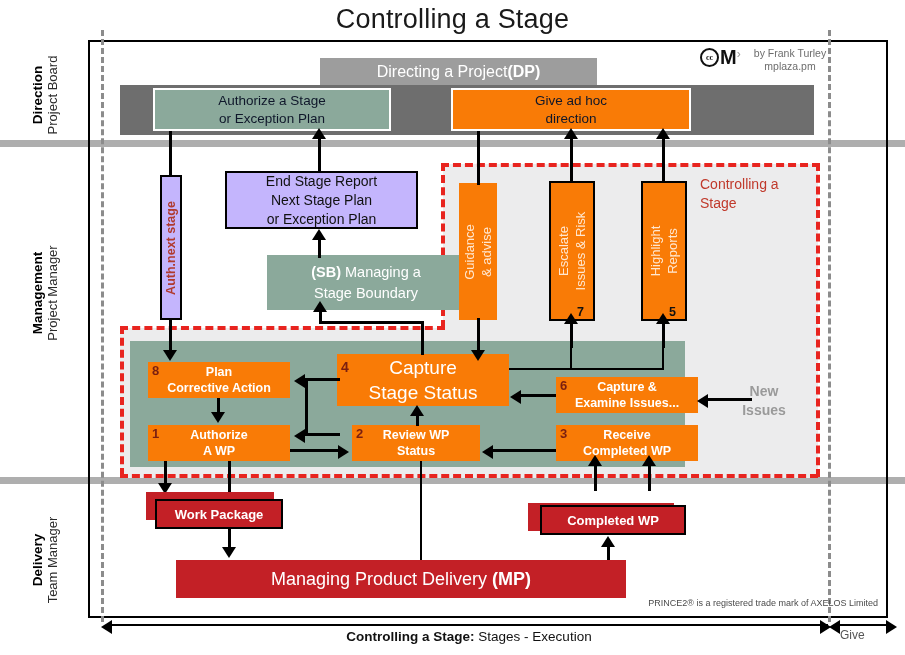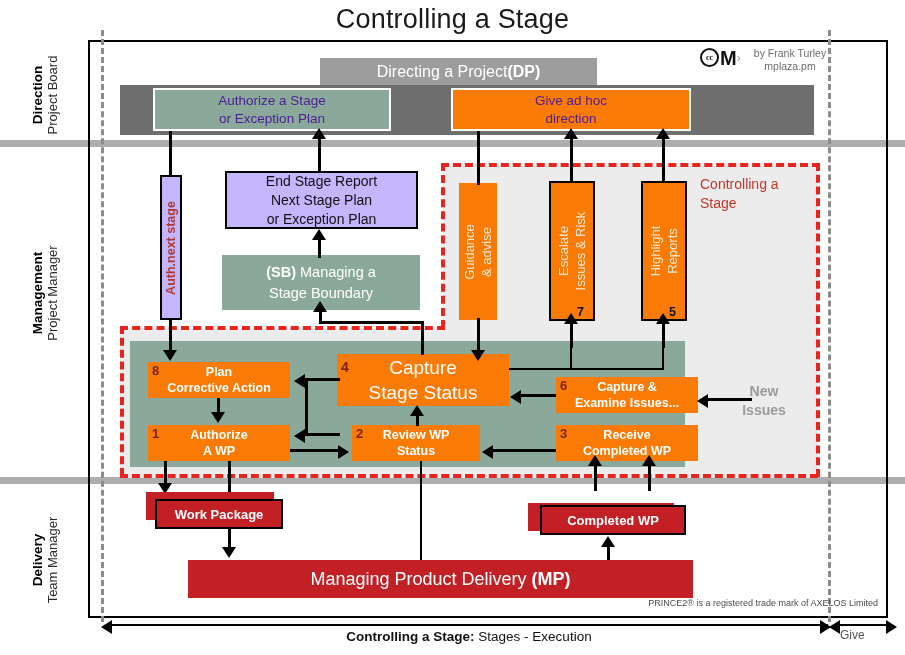--- a/index.html
+++ b/index.html
@@ -23,28 +23,28 @@
   
   .laneLabel{width:200px;text-align:center;transform-origin:center center;
              transform:rotate(-90deg);font-size:13px;line-height:15px;color:#2b2b2b;}
   .laneLabel b{font-size:13.5px;color:#000;}
 
   
   #dpTitle{background:#9d9d9d;color:#fff;font-size:16px;display:flex;align-items:center;
            justify-content:center;}
   #dpBand{background:#6e6e6e;}
   .dpBox{border:2px solid #fff;display:flex;flex-direction:column;align-items:center;
-         justify-content:center;color:#4c1d95;font-size:13.5px;line-height:18px;text-align:center;}
+         justify-content:center;color:#0f172a;font-size:13.5px;line-height:18px;text-align:center;}
   .greenBox{background:#8ba99b;}
   .orangeBox{background:#f97b06;}
 
   
   .box{display:flex;flex-direction:column;align-items:center;justify-content:center;
        text-align:center;color:#fff;}
-  .greenFlat{background:#8ba99b;color:#fff;}
+  .greenFlat{background:#8ba99b;color:#fff;margin-left:45px;}
   .greenOutline{background:#c4b5fd;border:2px solid #000;color:#111;}
   .orange{background:#f97b06;color:#fff;}
   .orangeOutline{background:#f97b06;border:2.5px solid #000;color:#fff;}
   .red{background:#c32026;color:#fff;}
   .redBack{background:#c32026;}
   .redFront{background:#c32026;border:2px solid #000;}
 
   
   .vtext{display:flex;align-items:center;justify-content:center;}
   .vtext > span{display:block;transform:rotate(-90deg);white-space:nowrap;text-align:center;}
@@ -77,21 +77,21 @@
   
   #csLabel{color:#c0392b;font-size:14px;line-height:19px;}
   #newIssues{color:#9a9a9a;font-size:14px;line-height:19px;text-align:center;font-weight:bold;}
   #tm{color:#4a4a4a;font-size:9px;text-align:right;}
   #axisCaption{font-size:13.5px;color:#111;}
   #axisCaption b{font-weight:bold;}
   #closeLbl{font-size:12px;color:#555;}
 
   
   #credit{font-size:10.5px;color:#6d6d6d;line-height:13px;text-align:center;}
-  #logo{display:flex;align-items:center;}
+  #logo{display:flex;align-items:flex-start;}
   .ccCircle{width:15px;height:15px;border:2px solid #111;border-radius:50%;
             font-size:8px;font-weight:bold;color:#111;display:flex;align-items:center;
             justify-content:center;font-family:"Liberation Serif",serif;}
   .logoM{font-size:20px;font-weight:bold;color:#111;line-height:18px;margin-left:1px;}
   .logoChev{color:#9a9a9a;font-size:12px;margin-left:0px;line-height:12px;}
 </style>
 </head>
 <body>
 
 <div id="stage">
@@ -323,21 +323,21 @@
   <div class="abs arwDn" style="left:222px;top:547px;"></div>
 
   <div class="abs redBack" style="left:528px;top:503px;width:146px;height:28px;"></div>
   <div class="abs redFront box" style="left:540px;top:505px;width:146px;height:30px;font-size:13px;font-weight:bold;">
     <span>Completed WP</span>
   </div>
 
   <div class="abs ln lnV" style="left:607px;top:545px;height:20px;"></div>
   <div class="abs arwUp" style="left:601px;top:536px;"></div>
 
-  <div class="abs red box" style="left:188px;top:560px;width:505px;height:38px;font-size:18px;">
+  <div class="abs red box" style="left:176px;top:560px;width:450px;height:38px;font-size:18px;">
     <span><span>Managing Product Delivery </span><b>(MP)</b></span>
   </div>
 
   <div class="abs" id="tm" style="left:560px;top:598px;width:318px;">PRINCE2® is a registered trade mark of AXELOS Limited</div>
 
   <div class="abs ln lnH" style="left:110px;top:624px;width:718px;height:2px;"></div>
   <div class="abs arwLf" style="left:101px;top:620px;"></div>
   <div class="abs arwRt" style="left:820px;top:620px;"></div>
   <div class="abs ln lnH" style="left:836px;top:624px;width:56px;height:2px;"></div>
   <div class="abs arwLf" style="left:829px;top:620px;"></div>

